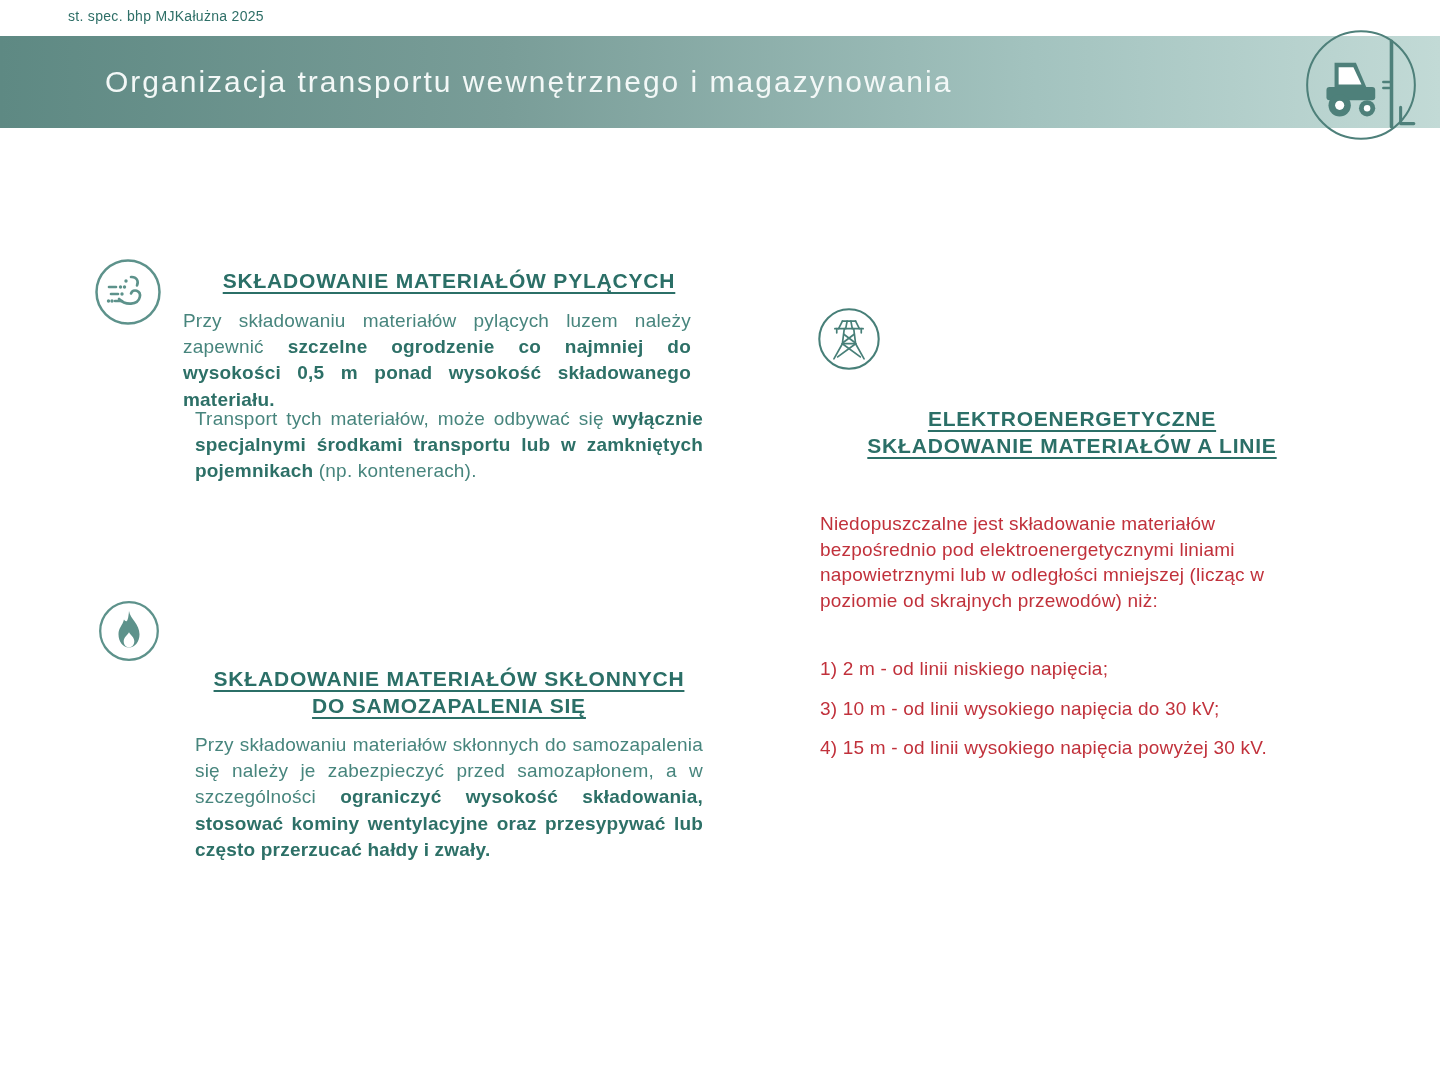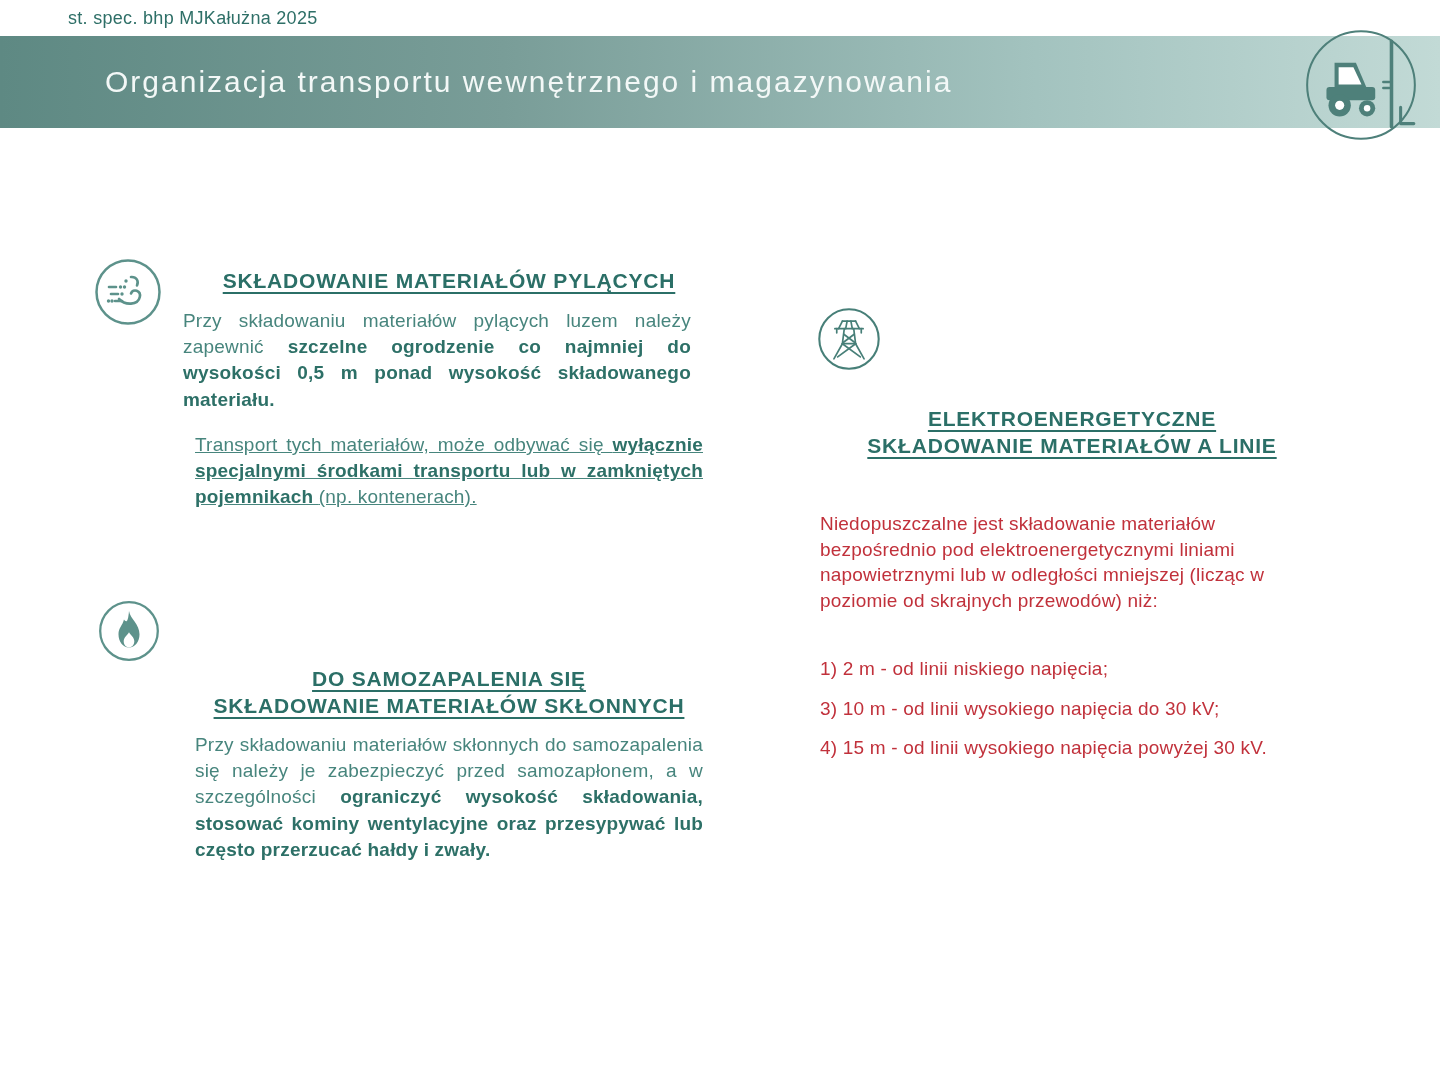--- a/index.html
+++ b/index.html
@@ -2,21 +2,21 @@
 <html lang="pl"><head>
 <meta charset="utf-8">
 <style>
   html,body{margin:0;padding:0;background:#ffffff;}
   .slide{
     position:relative;width:1440px;height:1080px;background:#ffffff;overflow:hidden;
     font-family:"Liberation Sans",sans-serif;
   }
   
   .top-note{
-    position:absolute;left:68px;top:8px;font-size:18px;color:#2e6f67;letter-spacing:0.3px;
+    position:absolute;left:68px;top:8px;font-size:14px;color:#2e6f67;letter-spacing:0.3px;
   }
   
   .band{
     position:absolute;left:0;top:36px;width:1440px;height:92px;
     background:linear-gradient(90deg,#5e8983 0%,#799d98 35%,#a3c3bf 72%,#c2dad6 100%);
     display:flex;align-items:center;
   }
   .band-title{
     padding-left:105px;font-size:30px;font-weight:400;color:#f3f8f7;letter-spacing:2px;
   }
@@ -96,35 +96,35 @@
   </div>
 
   <div class="h-teal abs" style="left:195px;top:268px;width:508px;">
     <span class="uline">SKŁADOWANIE MATERIAŁÓW PYLĄCYCH</span>
   </div>
 
   <div class="body-teal abs" style="left:183px;top:308px;width:508px;">
     <span>Przy składowaniu materiałów pylących luzem należy zapewnić </span><span class="b">szczelne ogrodzenie co najmniej do wysokości 0,5 m ponad wysokość składowanego materiału.</span>
   </div>
 
-  <div class="body-teal abs" style="left:195px;top:432px;width:508px;text-decoration:underline;">
+  <div class="body-teal abs" style="left:195px;top:406px;width:508px;">
     <span>Transport tych materiałów, może odbywać się </span><span class="b">wyłącznie specjalnymi środkami transportu lub w zamkniętych pojemnikach </span><span>(np. kontenerach).</span>
   </div>
 
   <div class="icon-circle abs" style="left:97px;top:599px;">
     <svg width="64" height="64" viewBox="0 0 70 70">
       <circle cx="35" cy="35" r="31.5" fill="none" stroke="#5d928b" stroke-width="2.5"></circle>
       <path fill="#5d928b" d="M35 13 C36.5 22 46.5 27 46.5 38.5 C46.5 47 41.5 53 35 53 C28.5 53 23.5 47 23.5 38.5 C23.5 31.5 28 29 29.5 22.5 C32 26 34 25.5 35 13 Z"></path>
       <path fill="#ffffff" d="M35 53 C31.3 53 29.2 49.5 29.2 46.3 C29.2 42.2 33 40.2 35 36.5 C37 40.2 40.8 42.2 40.8 46.3 C40.8 49.5 38.7 53 35 53 Z"></path>
     </svg>
   </div>
 
   <div class="h-teal abs" style="left:195px;top:666px;width:508px;">
+    <span class="h-line"><span class="uline">SKŁADOWANIE MATERIAŁÓW SKŁONNYCH</span></span>
     <span class="h-line"><span class="uline">DO SAMOZAPALENIA SIĘ</span></span>
-    <span class="h-line"><span class="uline">SKŁADOWANIE MATERIAŁÓW SKŁONNYCH</span></span>
   </div>
 
   <div class="body-teal abs" style="left:195px;top:732px;width:508px;">
     <span>Przy składowaniu materiałów skłonnych do samozapalenia się należy je zabezpieczyć przed samozapłonem, a w szczególności </span><span class="b">ograniczyć wysokość składowania, stosować kominy wentylacyjne oraz przesypywać lub często przerzucać hałdy i zwały.</span>
   </div>
 
   <div class="icon-circle abs" style="left:816px;top:306px;">
     <svg width="66" height="66" viewBox="0 0 70 70">
       <circle cx="35" cy="35" r="31.5" fill="none" stroke="#477f78" stroke-width="2.2"></circle>
       <g stroke="#477f78" stroke-width="1.8" fill="none" stroke-linecap="round" stroke-linejoin="round">

